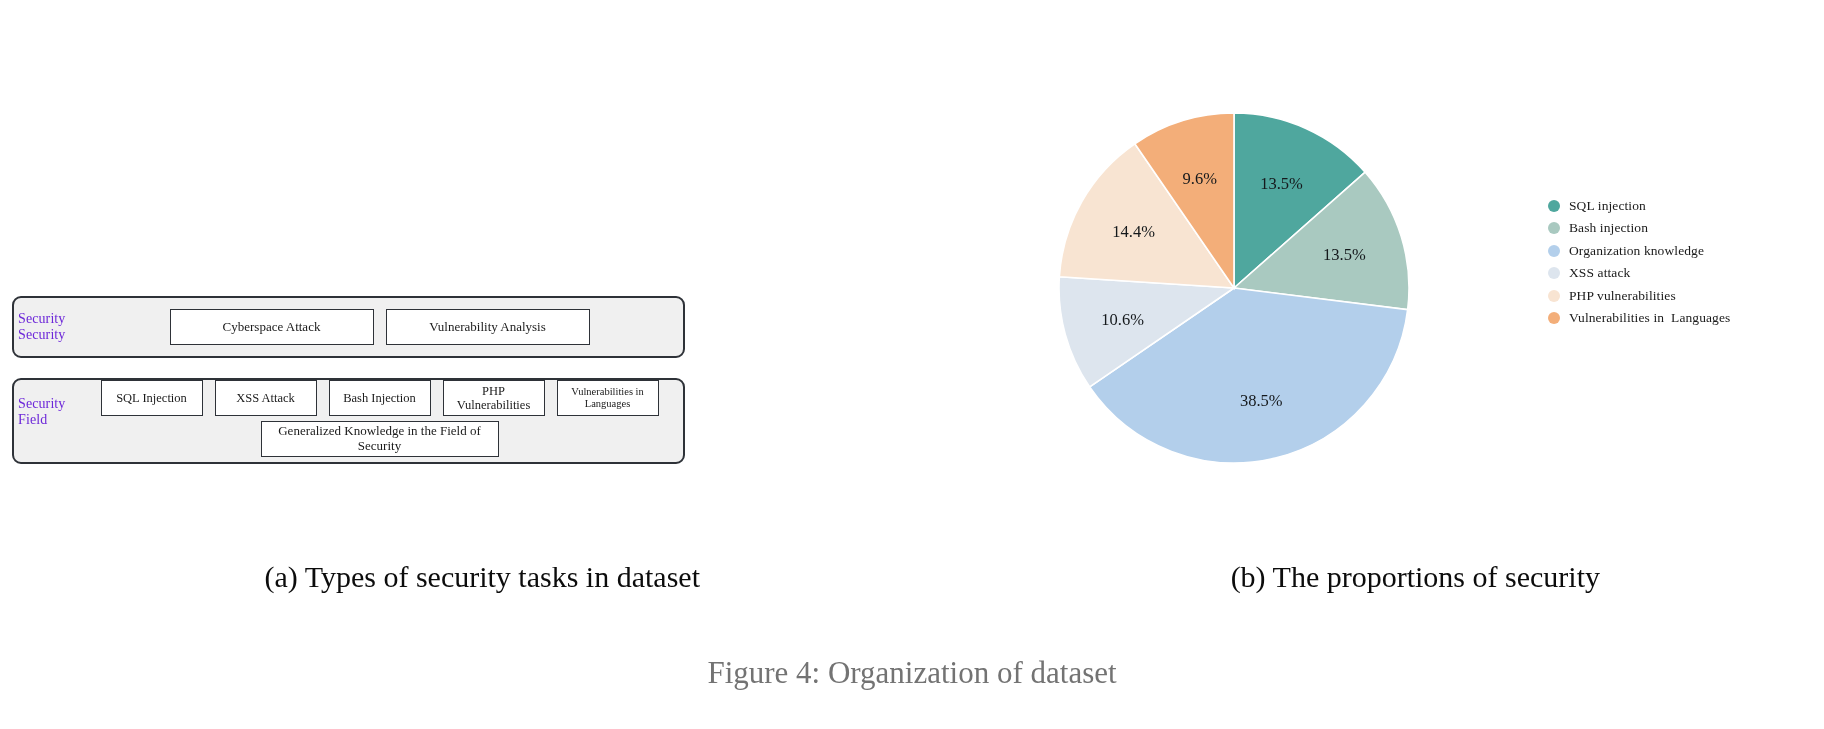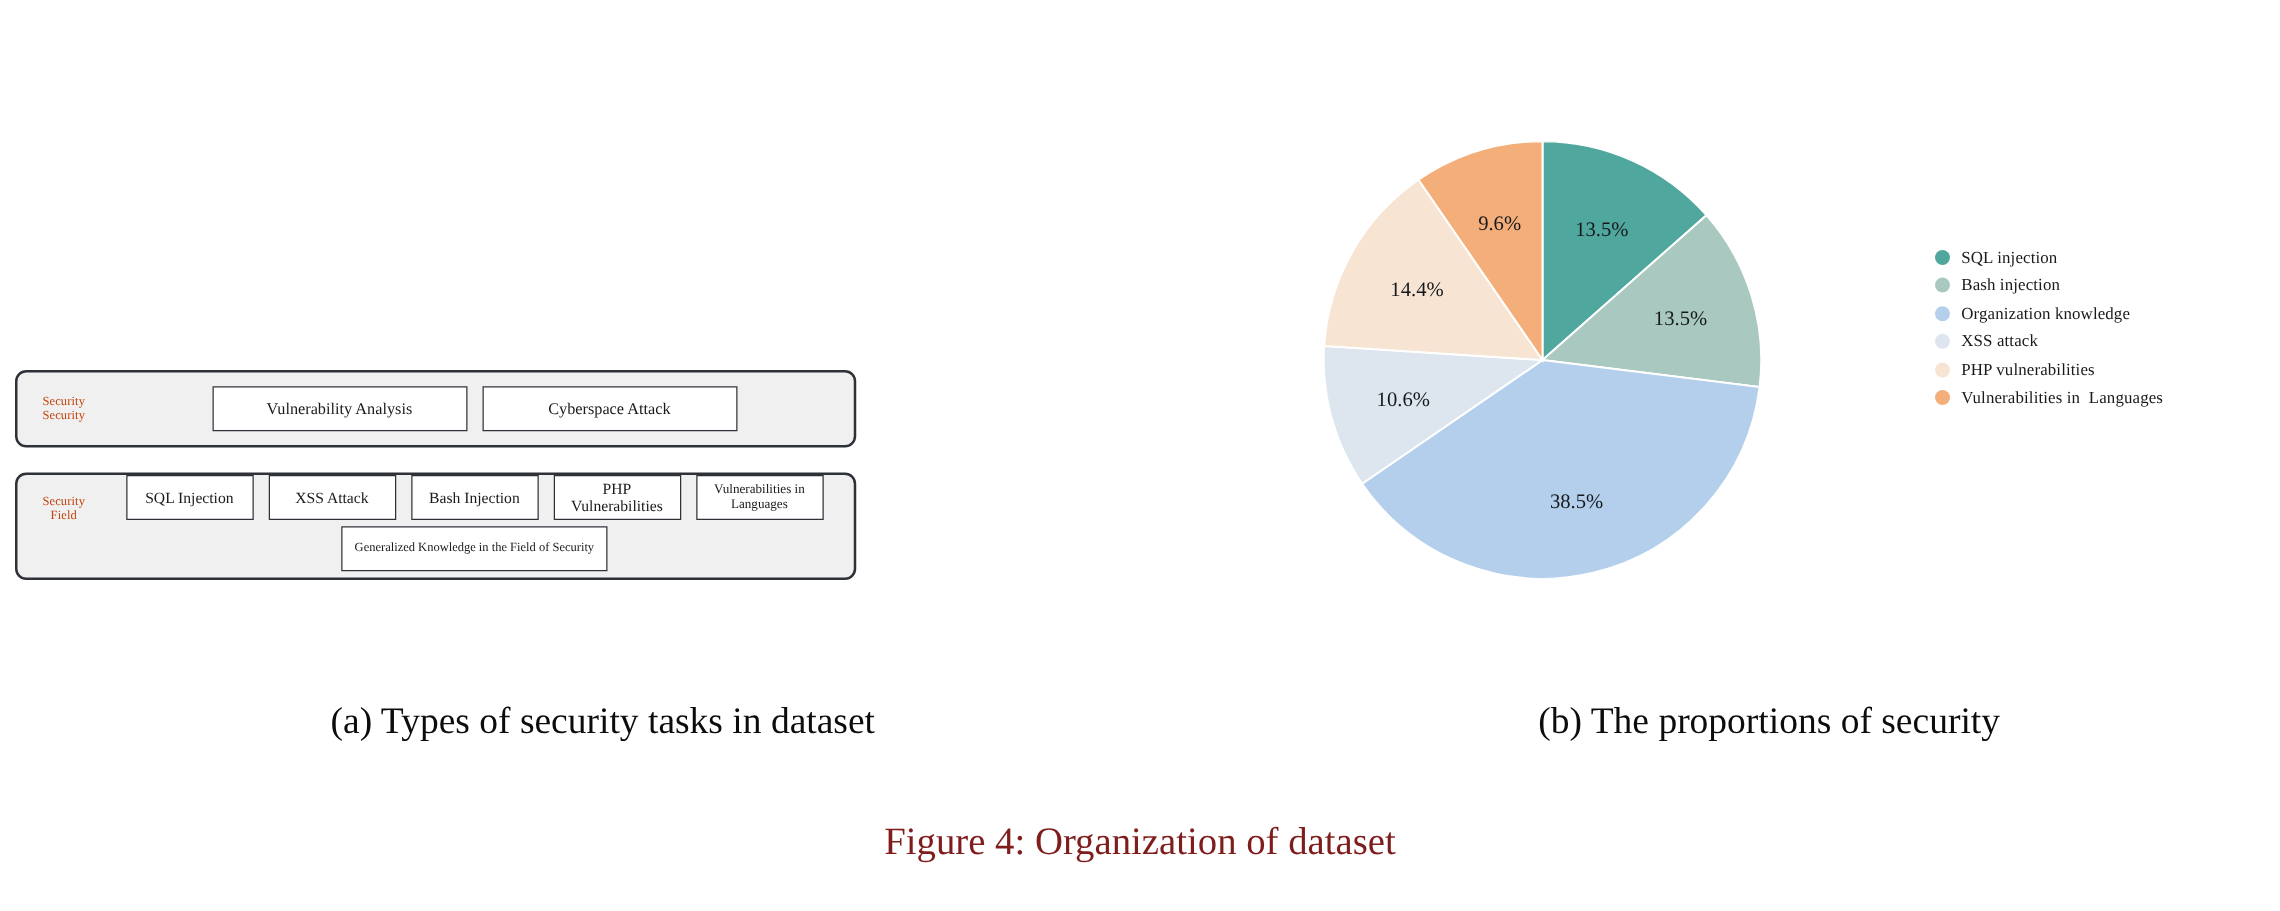--- a/index.html
+++ b/index.html
@@ -45,24 +45,24 @@
 
   #security-task-group {
     left: 12px;
     top: 378px;
     width: 673px;
     height: 86px;
     align-items: flex-start;
   }
 
   .group-label {
-    font-size: 10px;
+    font-size: 14px;
     line-height: 1.12;
-    text-align: center;
-    color: #c2410c;
+    text-align: left;
+    color: #6d28d9;
     width: 70px;
     flex: 0 0 70px;
     padding-left: 4px;
     box-sizing: border-box;
     letter-spacing: .1px;
   }
   #security-task-group .group-label { margin-top: 16px; }
 
   .items-area {
     flex: 1 1 auto;
@@ -105,21 +105,21 @@
   #ability-box-1 { width: 204px; }
   #ability-box-2 { width: 166px; }
 
   
   #security-task-group .item-box { height: 36px; }
   #task-box-0 { width: 102px; font-size: 12.5px; }
   #task-box-1 { width: 102px; font-size: 12.5px; }
   #task-box-2 { width: 102px; font-size: 12.5px; }
   #task-box-3 { width: 102px; font-size: 12.5px; }
   #task-box-4 { width: 102px; font-size: 10.5px; }
-  #task-box-5 { width: 213px; font-size: 10px; height: 36px; }
+  #task-box-5 { width: 238px; font-size: 13px; height: 36px; }
 
   
   #subfigure-b {
     position: absolute;
     left: 900px;
     top: 0px;
     width: 924px;
     height: 729px;
   }
 
@@ -176,38 +176,38 @@
   #caption-a { left: 0px; top: 560px; width: 700px; }
   #caption-b { left: 900px; top: 560px; width: 700px; }
 
   #figure-caption {
     position: absolute;
     left: 0px;
     top: 655px;
     width: 1824px;
     text-align: center;
     font-size: 31px;
-    color: #7f1d1d;
+    color: #737373;
     white-space: nowrap;
   }
 </style>
 </head>
 <body>
 
 <div id="subfigure-a">
 
   <div class="group-box" id="security-ability-group">
     <div class="group-label">
       <div>Security</div>
       <div>Security</div>
     </div>
     <div class="items-area">
       <div class="items-row">
+        <div class="item-box" id="ability-box-0">Cyberspace Attack</div>
         <div class="item-box" id="ability-box-1">Vulnerability Analysis</div>
-        <div class="item-box" id="ability-box-0">Cyberspace Attack</div>
       </div>
     </div>
   </div>
 
   <div class="group-box" id="security-task-group">
     <div class="group-label">
       <div>Security</div>
       <div>Field</div>
     </div>
     <div class="items-area">

